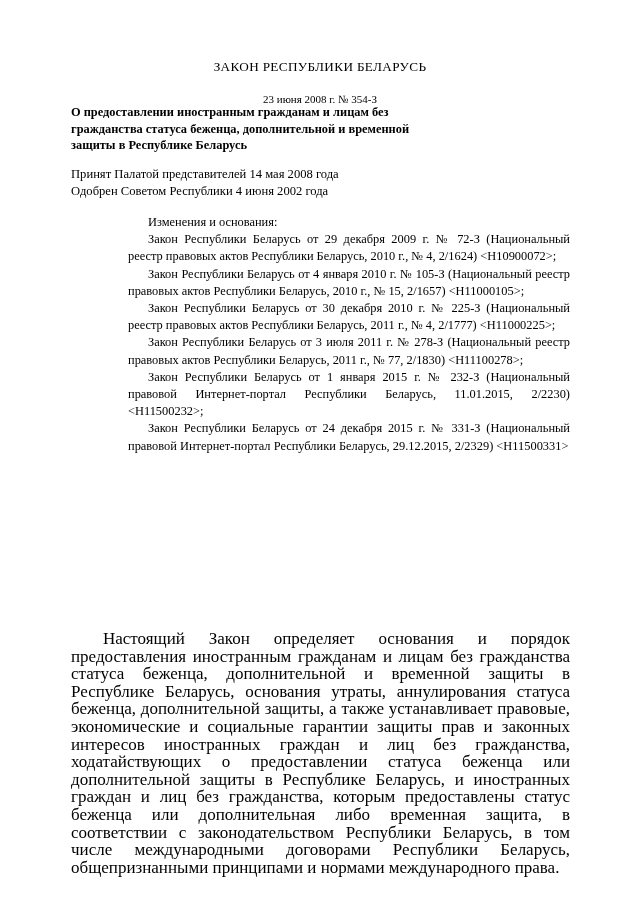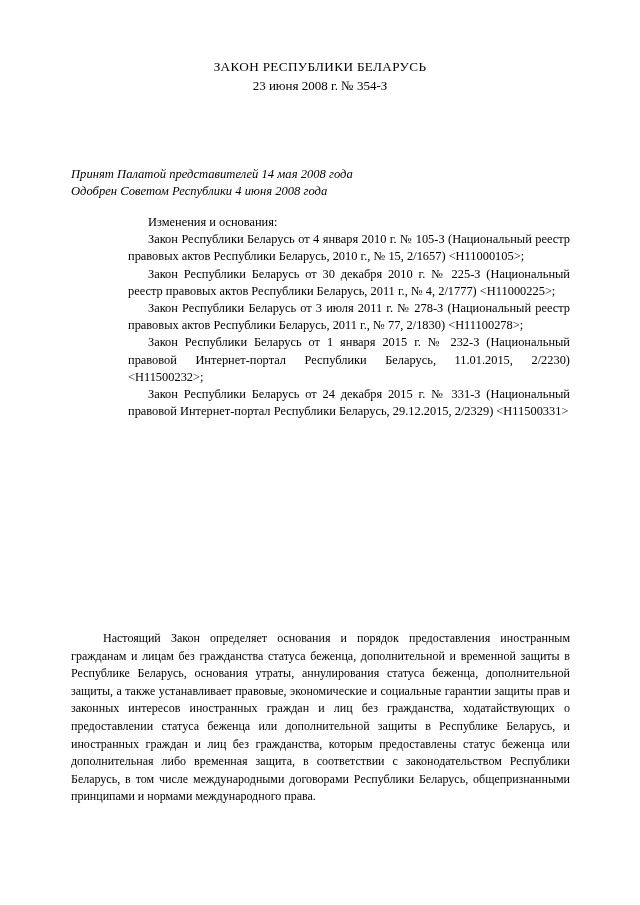--- a/index.html
+++ b/index.html
@@ -30,23 +30,23 @@
     top: 58px;
     width: 640px;
     text-align: center;
   }
   .doc-title {
     font-size: 13.2px;
     letter-spacing: 0.35px;
     line-height: 18px;
   }
   .doc-date {
-    font-size: 13px;
+    font-size: 11px;
     line-height: 18px;
-    margin-top: 1px;
+    margin-top: 14px;
   }
 
   
   .doc-heading {
     position: absolute;
     left: 71px;
     top: 104px;
     width: 420px;
     font-weight: bold;
     font-size: 12.4px;
@@ -57,21 +57,20 @@
     display: block;
     white-space: nowrap;
   }
 
   
   .doc-adoption {
     position: absolute;
     left: 71px;
     top: 166px;
     width: 460px;
-    font-style: italic;
     font-size: 12.6px;
     line-height: 17px;
   }
   .doc-adoption .al {
     display: block;
     white-space: nowrap;
   }
 
   
   .amend-block {
@@ -99,46 +98,52 @@
   }
 
   
   .body-block {
     position: absolute;
     left: 71px;
     top: 630px;
     width: 499px;
   }
   .body-par {
-    font-size: 12px;
+    font-size: 17px;
     line-height: 17.6px;
     text-align: justify;
     text-justify: inter-word;
     text-indent: 32px;
     margin: 0;
   }
 </style>
 </head>
 <body>
 
 <div class="page">
 
   <div class="doc-title-block">
     <div class="doc-title">ЗАКОН РЕСПУБЛИКИ БЕЛАРУСЬ</div>
     <div class="doc-date">23 июня 2008 г. № 354-З</div>
   </div>
 
+  <div class="doc-heading">
+    <span class="hl">О предоставлении иностранным гражданам и лицам без</span>
+    <span class="hl">гражданства статуса беженца, дополнительной и временной</span>
+    <span class="hl">защиты в Республике Беларусь</span>
+  </div>
 
   <div class="doc-adoption">
     <span class="al">Принят Палатой представителей 14 мая 2008 года</span>
-    <span class="al">Одобрен Советом Республики 4 июня 2008 года</span>
+    <span class="al">Одобрен Советом Республики 4 июня 2002 года</span>
   </div>
 
   <div class="amend-block">
     <div class="amend-title">Изменения и основания:</div>
+    <p class="amend-item"><span>Закон Республики Беларусь от 29 декабря 2009 г. № 72-З (Национальный реестр правовых актов Республики Беларусь, 2010 г., № 4, 2/1624) &lt;H10900072&gt;;</span></p>
     <p class="amend-item"><span>Закон Республики Беларусь от 4 января 2010 г. № 105-З (Национальный реестр правовых актов Республики Беларусь, 2010 г., № 15, 2/1657) &lt;H11000105&gt;;</span></p>
     <p class="amend-item"><span>Закон Республики Беларусь от 30 декабря 2010 г. № 225-З (Национальный реестр правовых актов Республики Беларусь, 2011 г., № 4, 2/1777) &lt;H11000225&gt;;</span></p>
     <p class="amend-item"><span>Закон Республики Беларусь от 3 июля 2011 г. № 278-З (Национальный реестр правовых актов Республики Беларусь, 2011 г., № 77, 2/1830) &lt;H11100278&gt;;</span></p>
     <p class="amend-item"><span>Закон Республики Беларусь от 1 января 2015 г. № 232-З (Национальный правовой Интернет-портал Республики Беларусь, 11.01.2015, 2/2230) &lt;H11500232&gt;;</span></p>
     <p class="amend-item"><span>Закон Республики Беларусь от 24 декабря 2015 г. № 331-З (Национальный правовой Интернет-портал Республики Беларусь, 29.12.2015, 2/2329) &lt;H11500331&gt;</span></p>
   </div>
 
   <div class="body-block">
     <p class="body-par">Настоящий Закон определяет основания и порядок предоставления иностранным гражданам и лицам без гражданства статуса беженца, дополнительной и временной защиты в Республике Беларусь, основания утраты, аннулирования статуса беженца, дополнительной защиты, а также устанавливает правовые, экономические и социальные гарантии защиты прав и законных интересов иностранных граждан и лиц без гражданства, ходатайствующих о предоставлении статуса беженца или дополнительной защиты в Республике Беларусь, и иностранных граждан и лиц без гражданства, которым предоставлены статус беженца или дополнительная либо временная защита, в соответствии с законодательством Республики Беларусь, в том числе международными договорами Республики Беларусь, общепризнанными принципами и нормами международного права.</p>
   </div>

